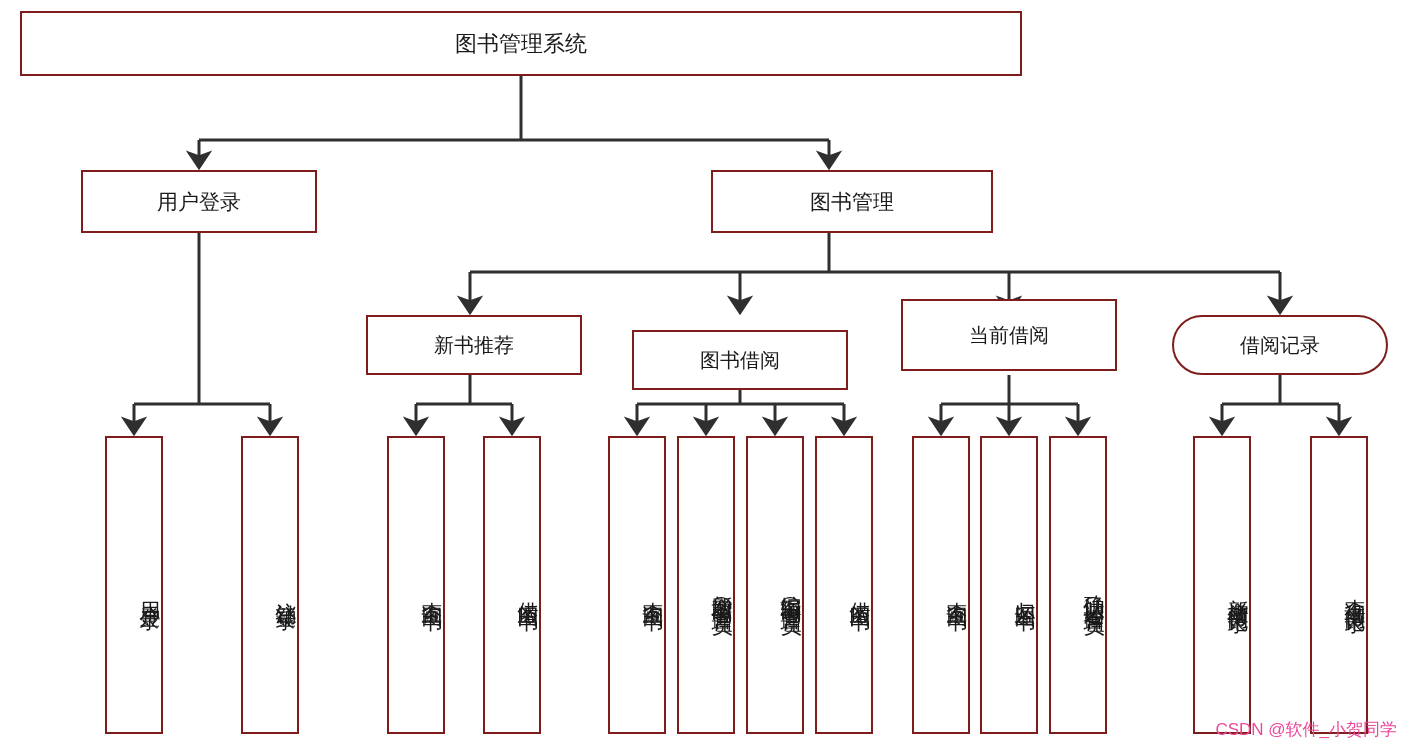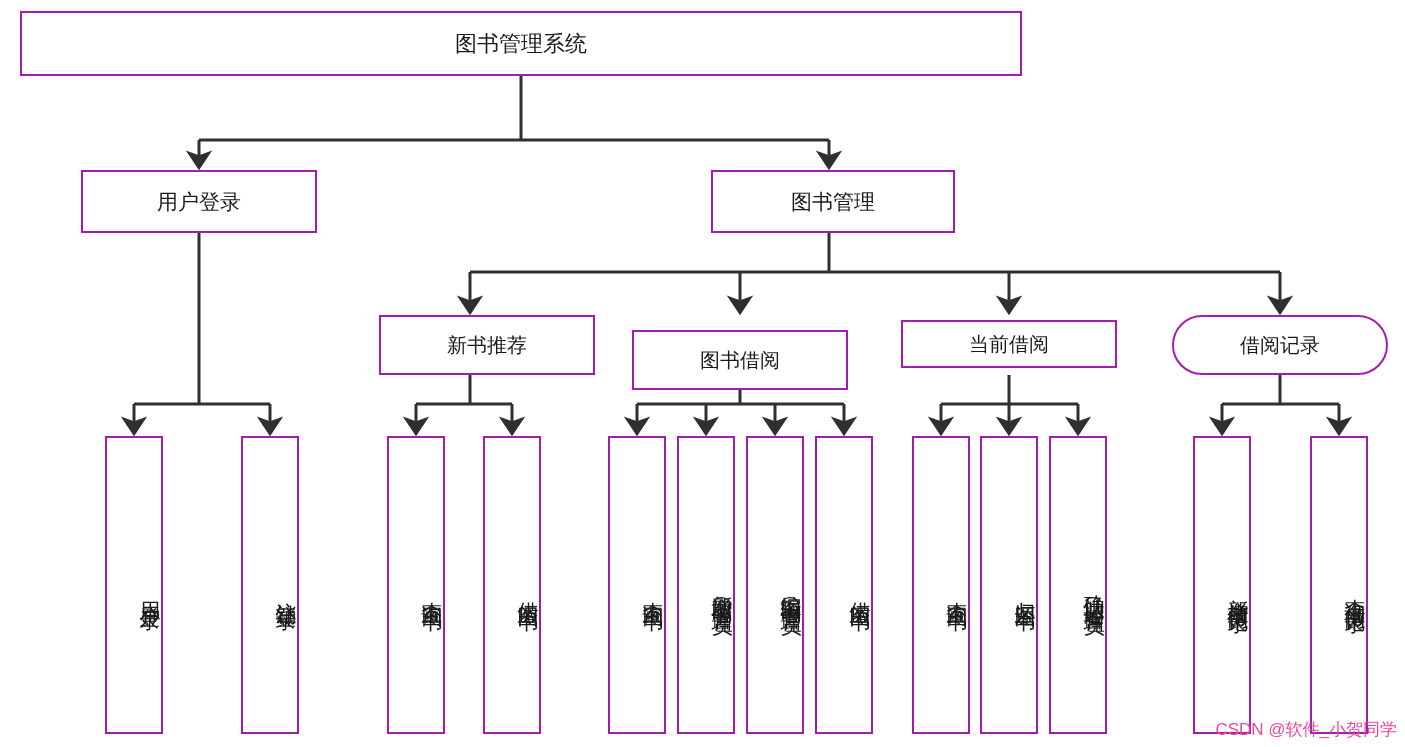--- a/index.html
+++ b/index.html
@@ -22,21 +22,21 @@
     left: 0;
     top: 0;
     width: 1405px;
     height: 747px;
     pointer-events: none;
   }
   .node {
     position: absolute;
     box-sizing: border-box;
     background: #ffffff;
-    border: 2px solid #a21caf;
+    border: 2px solid #7f1d1d;
     display: flex;
     align-items: center;
     justify-content: center;
     color: #1a1a1a;
     z-index: 2;
   }
   .node.root-node {
     font-size: 22px;
   }
   .node.branch-node {
@@ -125,31 +125,31 @@
     </g>
   </svg>
 
   <div class="node root-node" style="left:20px; top:11px; width:1002px; height:65px;">
     <span>图书管理系统</span>
   </div>
 
   <div class="node branch-node" style="left:81px; top:170px; width:236px; height:63px;">
     <span>用户登录</span>
   </div>
-  <div class="node branch-node" style="left:711px; top:170px; width:244px; height:63px;">
+  <div class="node branch-node" style="left:711px; top:170px; width:282px; height:63px;">
     <span>图书管理</span>
   </div>
 
-  <div class="node sub-node" style="left:379px; top:315px; width:216px; height:60px;">
+  <div class="node sub-node" style="left:366px; top:315px; width:216px; height:60px;">
     <span>新书推荐</span>
   </div>
   <div class="node sub-node" style="left:632px; top:330px; width:216px; height:60px;">
     <span>图书借阅</span>
   </div>
-  <div class="node sub-node" style="left:901px; top:320px; width:216px; height:48px;">
+  <div class="node sub-node" style="left:901px; top:299px; width:216px; height:72px;">
     <span>当前借阅</span>
   </div>
   <div class="node sub-node" style="left:1172px; top:315px; width:216px; height:60px;border-radius:30px;">
     <span>借阅记录</span>
   </div>
 
   <div class="node leaf-node" style="left:105px; top:436px; width:58px; height:298px;">
     <span class="leaf-text">用户登录</span>
   </div>
   <div class="node leaf-node" style="left:241px; top:436px; width:58px; height:298px;">

